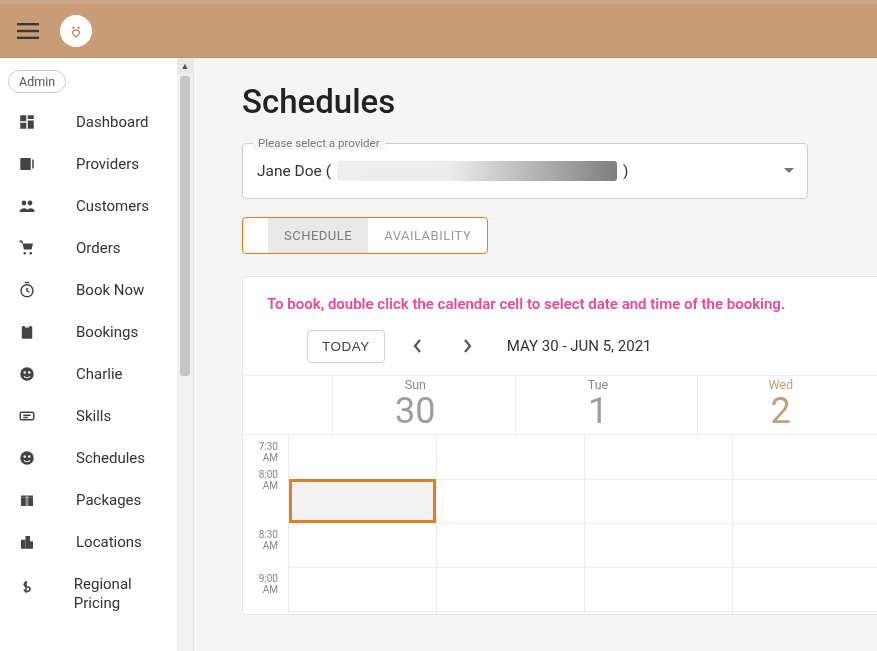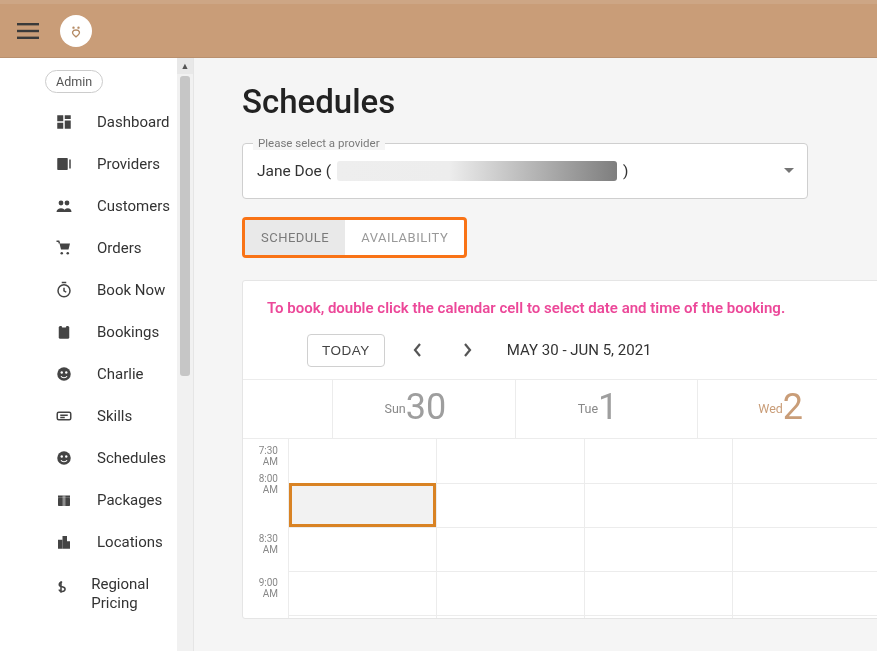--- a/index.html
+++ b/index.html
@@ -72,37 +72,36 @@
     position:absolute; top:0; right:0;
     width:16px; height:16px;
     background:#e8e8e8;
     display:flex;align-items:center;justify-content:center;
     font-size:9px;
     color:#555;
   }
   .side-content {
     padding: 8px 0 0 4px;
     margin-right:16px;
-    margin-left:37px;
   }
   .admin-chip {
     display:inline-block;
     border:1px solid #ccc;
     border-radius: 14px;
     padding: 3px 10px;
     font-size:12.5px;
     color:#555;
     margin: 4px 0 8px 4px;
     background:#fff;
   }
   .nav-item {
     display:flex;
     align-items:center;
     padding: 12px 6px 12px 12px;
-    gap: 22px;
+    gap: 38px;
     cursor:pointer;
     color:#333;
     font-size:15px;
   }
   .nav-item .icon-slot {
     width:22px; color:#444; display:flex; align-items:center; justify-content:center;
   }
 
   .main {
     flex:1;
@@ -148,25 +147,26 @@
     border-radius:3px;
     background: linear-gradient(90deg,#eeeeee 0%,#ededed 40%,#7e7e7e 100%);
   }
   .select-caret {
     position:absolute; right:12px; top:50%; transform:translateY(-50%);
     color:#757575;
   }
   .tabs {
     display:flex;
     margin-top:18px;
-    border:3px solid #f97316;
+    border:1px solid #f97316;
     border-radius:4px;
     overflow:hidden;
     width:max-content;
     background:#fff;
+    padding-left:25px;
   }
   .tab {
     padding: 10px 16px;
     font-size:13px;
     letter-spacing:0.5px;
     color:#999;
     cursor:pointer;
   }
   .tab.active {
     background:#e9e9e9;
@@ -222,20 +222,21 @@
   .time-col-head {
     width:90px;
     border-right:1px solid #ececec;
     height:58px;
   }
   .day-head {
     flex:1;
     min-width:148px;
     border-right:1px solid #ececec;
     display:flex;
+    flex-direction:column;
     align-items:center;
     justify-content:center;
     padding:4px 17px 6px 0;
     height:58px;
   }
   .day-head .dn { font-size:12.5px; color:#888; }
   .day-head .dd { font-size:36px; color:#9e9e9e; margin-top:-2px; }
   .day-head.wed .dn { color:#c99d78; }
   .day-head.wed .dd { color:#c99d78; }
   .cal-body {

